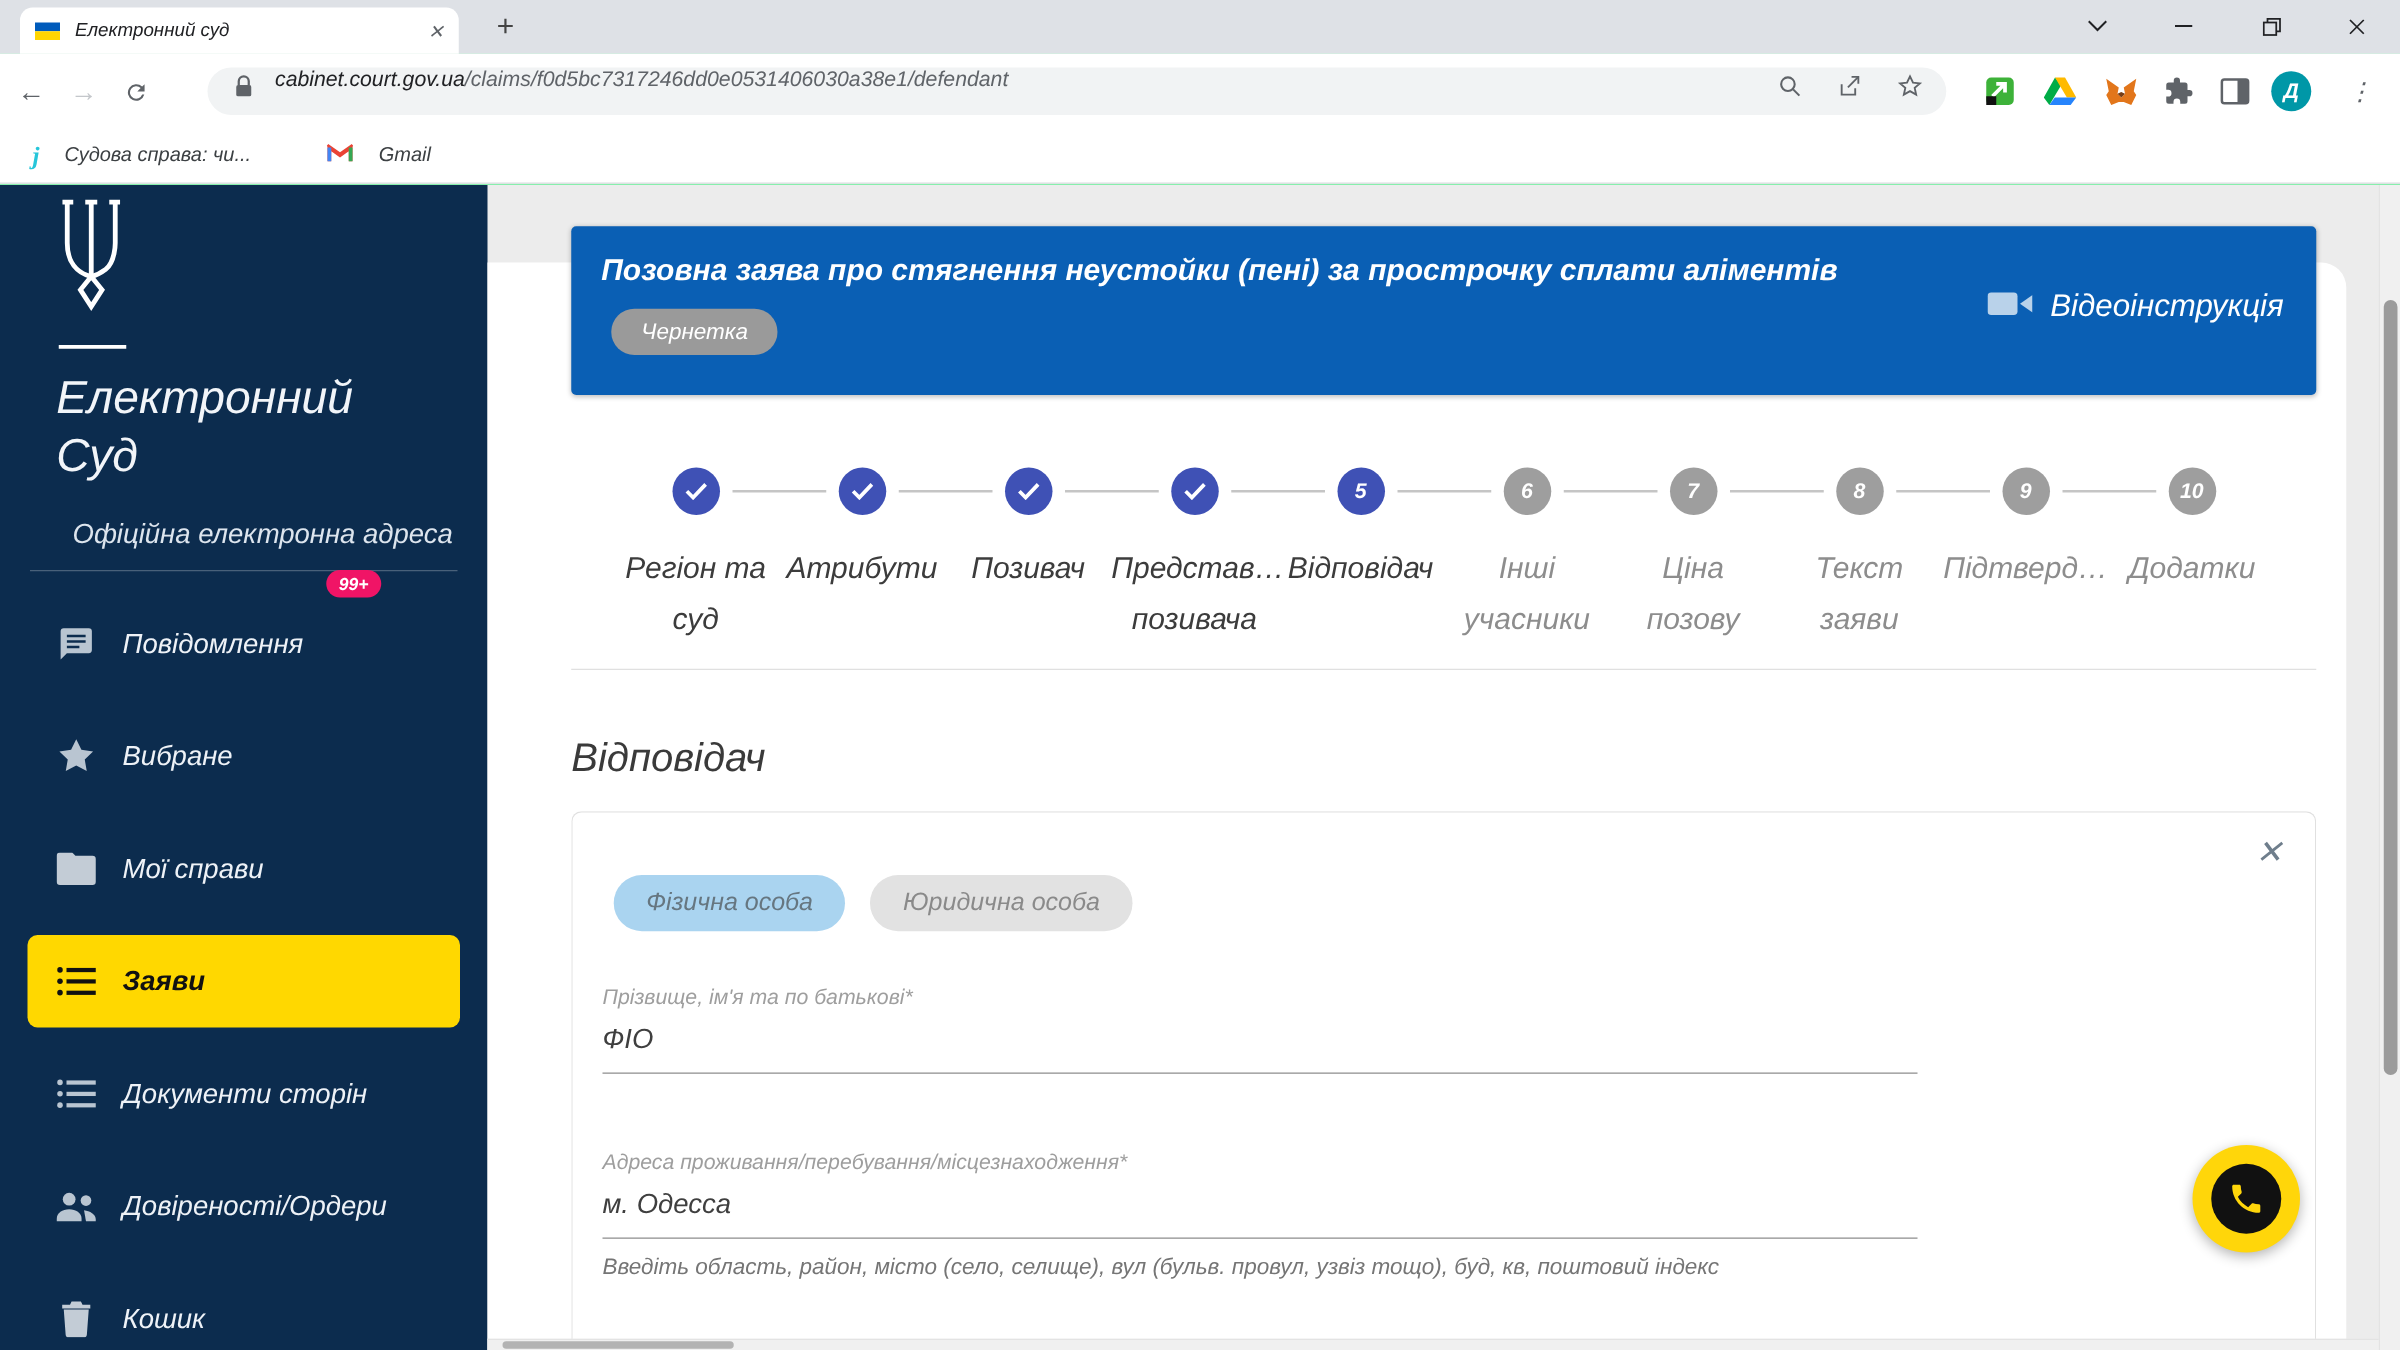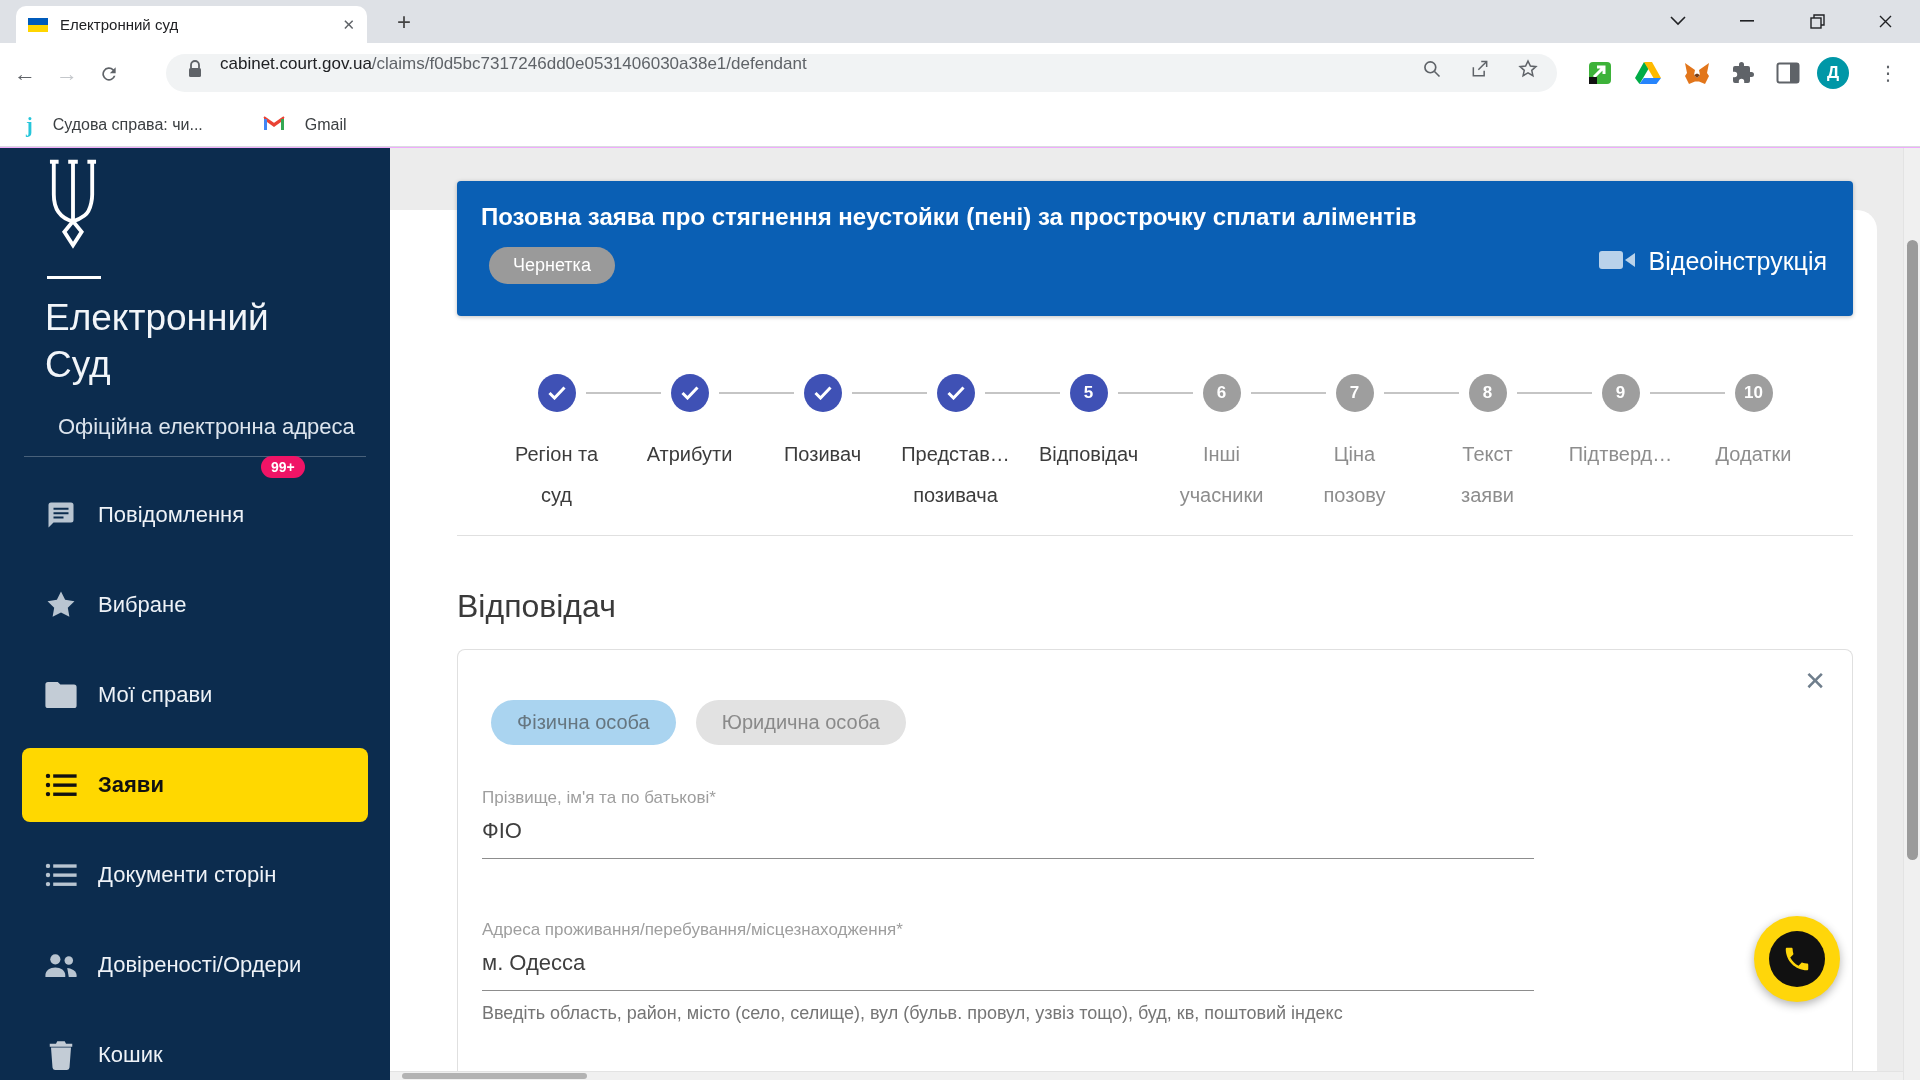--- a/index.html
+++ b/index.html
@@ -1,18 +1,18 @@
 <!DOCTYPE html>
 <html><head>
 <meta charset="utf-8">
 <style>
   * { margin:0; padding:0; box-sizing:border-box; }
   html,body { width:1920px; height:1080px; overflow:hidden; }
   body { font-family:"Liberation Sans", sans-serif; }
-  .screen { position:relative; width:1920px; height:1080px; background:#f0abfc; overflow:hidden; }
+  .screen { position:relative; width:1920px; height:1080px; background:#86efac; overflow:hidden;font-style:italic; }
 
   
   .tabbar { position:absolute; left:0; top:0; width:1920px; height:43px; background:#dee1e6; }
   .tab { position:absolute; left:16px; top:6px; width:351px; height:37px; background:#fff; border-radius:10px 10px 0 0; display:flex; align-items:center; padding:0 12px; }
   .flag { width:20px; height:14px; display:inline-block; margin-right:12px; flex:none; }
   .flag .b { display:block; width:20px; height:7px; background:#005bbb; }
   .flag .y { display:block; width:20px; height:7px; background:#ffd500; }
   .tab-title { font-size:15px; color:#202124; white-space:nowrap; overflow:hidden; flex:1; }
   .tab-close { color:#5f6368; font-size:15px; margin-left:8px; cursor:pointer; }
   .newtab { position:absolute; left:390px; top:9px; width:28px; height:28px; color:#444; font-size:24px; line-height:26px; text-align:center; border-radius:50%; }
@@ -50,30 +50,30 @@
   .nav-item.active { background:#ffd800; margin:8px 22px; height:74px; border-radius:8px; width:346px; }
   .nav-item.active .nav-icon { left:22px; }
   .nav-item.active .nav-label { left:76px; color:#111; font-weight:bold; }
   .badge99 { display:inline-block; margin-left:14px; background:#f01466; color:#fff; font-size:14px; font-weight:bold; border-radius:12px; padding:3px 10px; vertical-align:super; position:absolute; left:247px; top:-14px; }
 
   .panel { position:absolute; left:390px; top:62px; width:1487px; height:870px; background:#fff; border-radius:0 20px 0 0; }
 
   .banner { position:absolute; left:457px; top:33px; width:1396px; height:135px; background:#0a5fb4; border-radius:4px; box-shadow:0 1px 4px rgba(0,0,0,.25); color:#fff; }
   .banner-title { position:absolute; left:24px; top:22px; font-size:24px; font-weight:bold; }
   .draft-badge { position:absolute; left:32px; top:66px; background:#9a9a9a; color:#fff; font-size:18px; border-radius:19px; padding:8px 24px; }
-  .video { position:absolute; right:26px; top:66px; display:flex; align-items:center; cursor:pointer; }
+  .video { position:absolute; right:26px; top:50px; display:flex; align-items:center; cursor:pointer; }
   .video-label { font-size:25px; color:#fff; margin-left:14px; }
 
   .stepper { position:absolute; left:490px; top:226px; display:flex; }
   .step { position:relative; width:133px; text-align:center; }
   .step + .step::before { content:''; position:absolute; top:18px; left:calc(-50% + 29px); width:75px; height:2px; background:#c5c5c5; }
   .circle { position:relative; width:38px; height:38px; border-radius:50%; margin:0 auto; display:flex; align-items:center; justify-content:center; color:#fff; font-size:17px; font-weight:bold; z-index:2; }
   .done .circle, .active .circle { background:#3f51b5; }
   .todo .circle { background:#9e9e9e; }
-  .slabel { margin-top:22px; font-size:20px; line-height:41px; color:#3c3c3c; }
+  .slabel { margin-top:22px; font-size:24px; line-height:41px; color:#3c3c3c; }
   .todo .slabel { color:#8d8d8d; }
   .slabel span { display:block; }
 
   .section-divider { position:absolute; left:457px; top:387px; width:1396px; height:1px; background:#e0e0e0; }
   .section-title { position:absolute; left:457px; top:440px; font-size:32px; color:#3a3a3a; }
 
   .card { position:absolute; left:457px; top:501px; width:1396px; height:440px; background:#fff; border:1px solid #e0e0e0; border-bottom:none; border-radius:8px 8px 0 0; }
   .card-close { position:absolute; right:26px; top:16px; font-size:26px; color:#6f7e8c; cursor:pointer; }
   .pills { position:absolute; left:33px; top:50px; display:flex; }
   .pill { border-radius:24px; padding:11px 26px; font-size:20px; margin-right:20px; cursor:pointer; }

